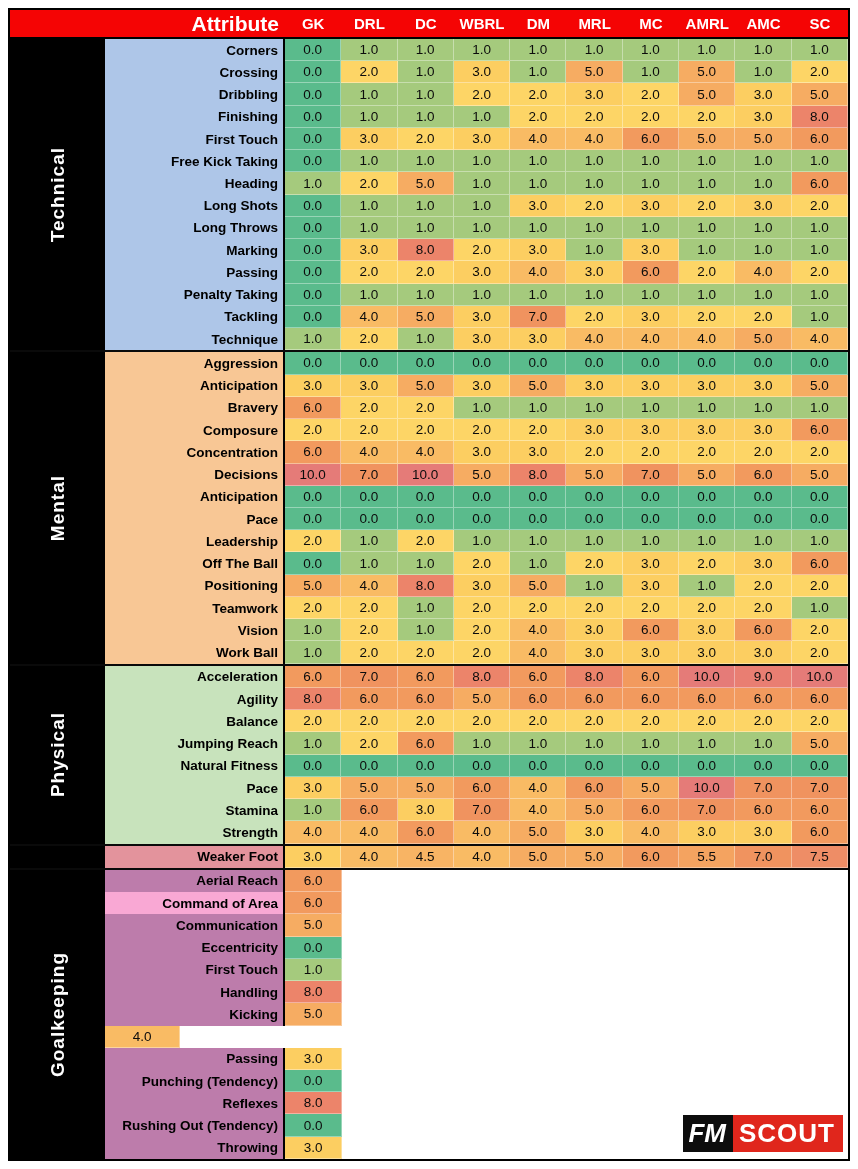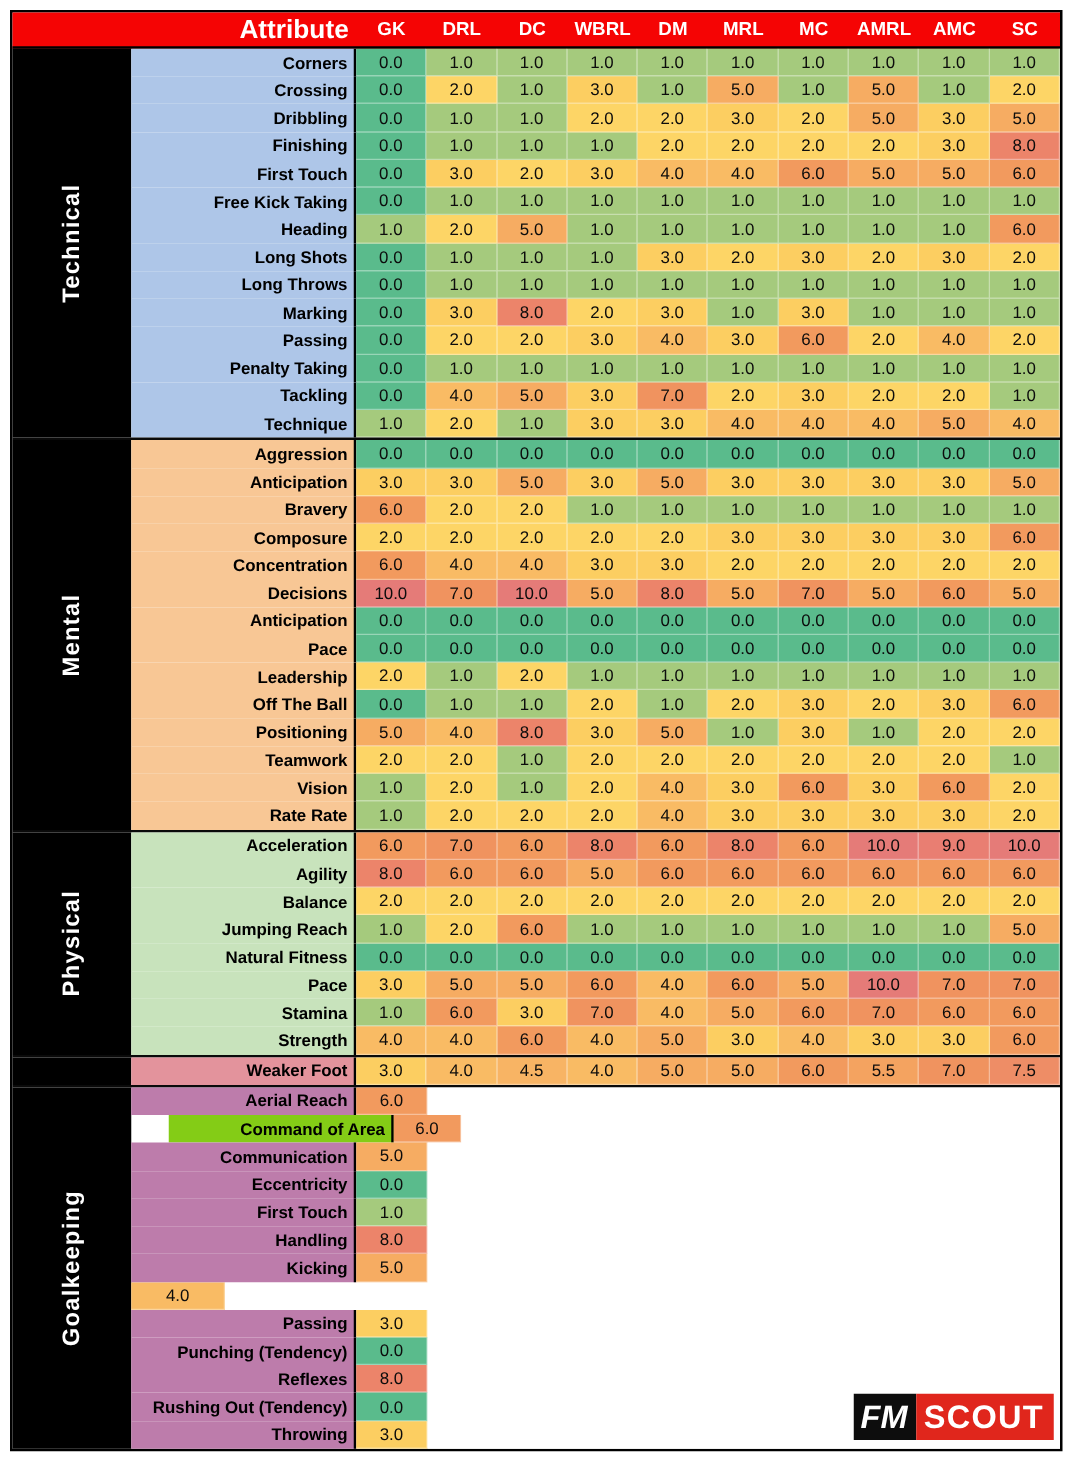--- a/index.html
+++ b/index.html
@@ -413,21 +413,21 @@
             <div class="cell" style="background: rgb(165, 202, 125);">1.0</div>
             <div class="cell" style="background: rgb(253, 213, 102);">2.0</div>
             <div class="cell" style="background: rgb(249, 187, 100);">4.0</div>
             <div class="cell" style="background: rgb(252, 206, 97);">3.0</div>
             <div class="cell" style="background: rgb(242, 154, 94);">6.0</div>
             <div class="cell" style="background: rgb(252, 206, 97);">3.0</div>
             <div class="cell" style="background: rgb(242, 154, 94);">6.0</div>
             <div class="cell" style="background: rgb(253, 213, 102);">2.0</div>
           </div>
           <div class="row">
-            <div class="row-label" style="background: rgb(248, 199, 149);">Rate Rate</div>
+            <div class="row-label" style="background: rgb(248, 199, 149);">Work Ball</div>
             <div class="cell" style="background: rgb(165, 202, 125);">1.0</div>
             <div class="cell" style="background: rgb(253, 213, 102);">2.0</div>
             <div class="cell" style="background: rgb(253, 213, 102);">2.0</div>
             <div class="cell" style="background: rgb(253, 213, 102);">2.0</div>
             <div class="cell" style="background: rgb(249, 187, 100);">4.0</div>
             <div class="cell" style="background: rgb(252, 206, 97);">3.0</div>
             <div class="cell" style="background: rgb(252, 206, 97);">3.0</div>
             <div class="cell" style="background: rgb(252, 206, 97);">3.0</div>
             <div class="cell" style="background: rgb(252, 206, 97);">3.0</div>
             <div class="cell" style="background: rgb(253, 213, 102);">2.0</div>
@@ -567,21 +567,21 @@
         <div class="group-col">
           <div class="group-label">Goalkeeping</div>
         </div>
         <div class="section-rows">
           <div class="row">
             <div class="row-label" style="background: rgb(189, 124, 171);">Aerial Reach</div>
             <div class="cell" style="background: rgb(242, 154, 94);">6.0</div>
             <div class="cell spacer" style="flex-grow: 9; border: none;"></div>
           </div>
           <div class="row">
-            <div class="row-label" style="background: #84cc16; margin-left: 30px;">Command of Area</div>
+            <div class="row-label" style="background: #f9a8d4;">Command of Area</div>
             <div class="cell" style="background: rgb(242, 154, 94);">6.0</div>
             <div class="cell spacer" style="flex-grow: 9; border: none;"></div>
           </div>
           <div class="row">
             <div class="row-label" style="background: rgb(189, 124, 171);">Communication</div>
             <div class="cell" style="background: rgb(246, 172, 98);">5.0</div>
             <div class="cell spacer" style="flex-grow: 9; border: none;"></div>
           </div>
           <div class="row">
             <div class="row-label" style="background: rgb(189, 124, 171);">Eccentricity</div>

